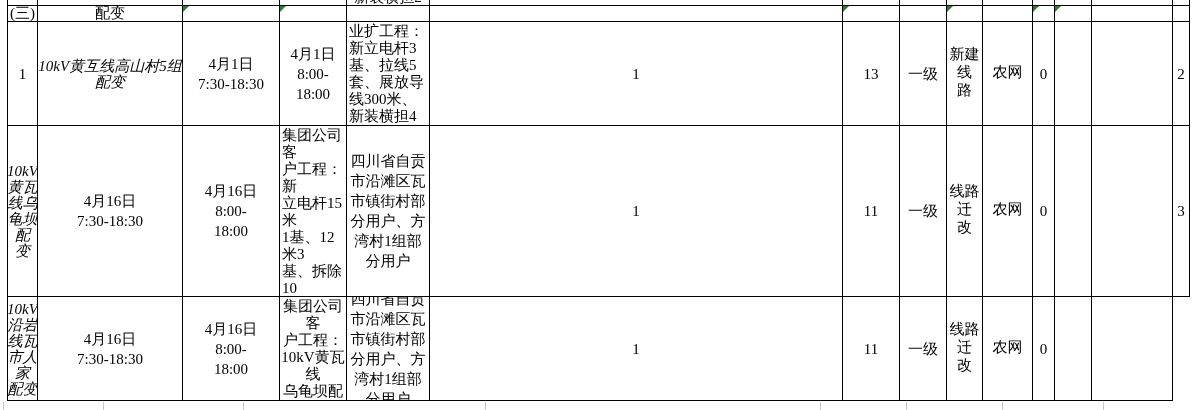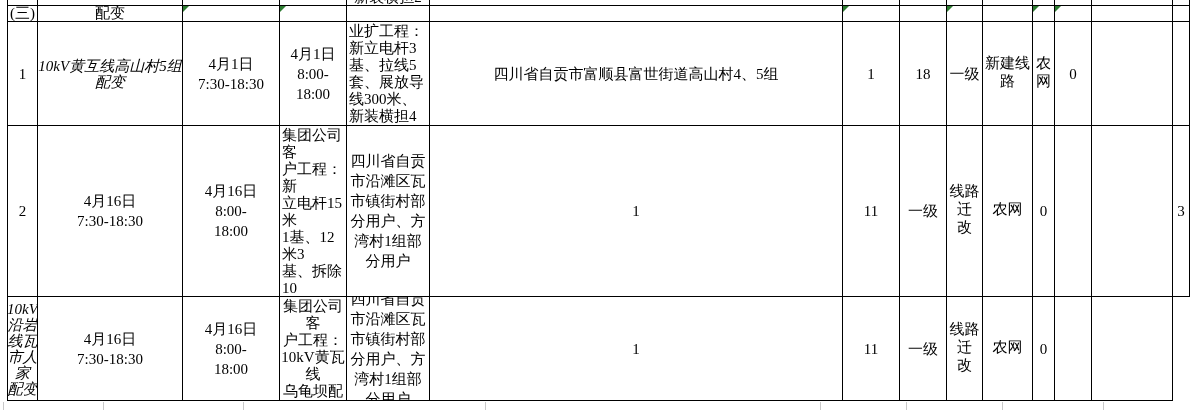--- a/index.html
+++ b/index.html
@@ -117,32 +117,33 @@
 7:30-18:30</div>
     <div class="c">4月1日
 8:00-
 18:00</div>
     <div class="c work">业扩工程：
 新立电杆3
 基、拉线5
 套、展放导
 线300米、
 新装横担4</div>
-    <div class="c">四川省自贡市富顺县富世街道高山村4、5组</div>
-    <div class="c">1</div>
-    <div class="c">18</div>
+    <div class="c">1</div>
+    <div class="c">13</div>
     <div class="c">一级</div>
     <div class="c cat">新建线
 路</div>
     <div class="c net">农网</div>
     <div class="c">0</div>
     <div class="c"></div>
     <div class="c"></div>
 
     <div class="c">2</div>
+    <div class="c name">10kV黄瓦线乌龟坝配
+变</div>
     <div class="c">4月16日
 7:30-18:30</div>
     <div class="c">4月16日
 8:00-
 18:00</div>
     <div class="c work">集团公司客
 户工程：新
 立电杆15米
 1基、12米3
 基、拆除10

